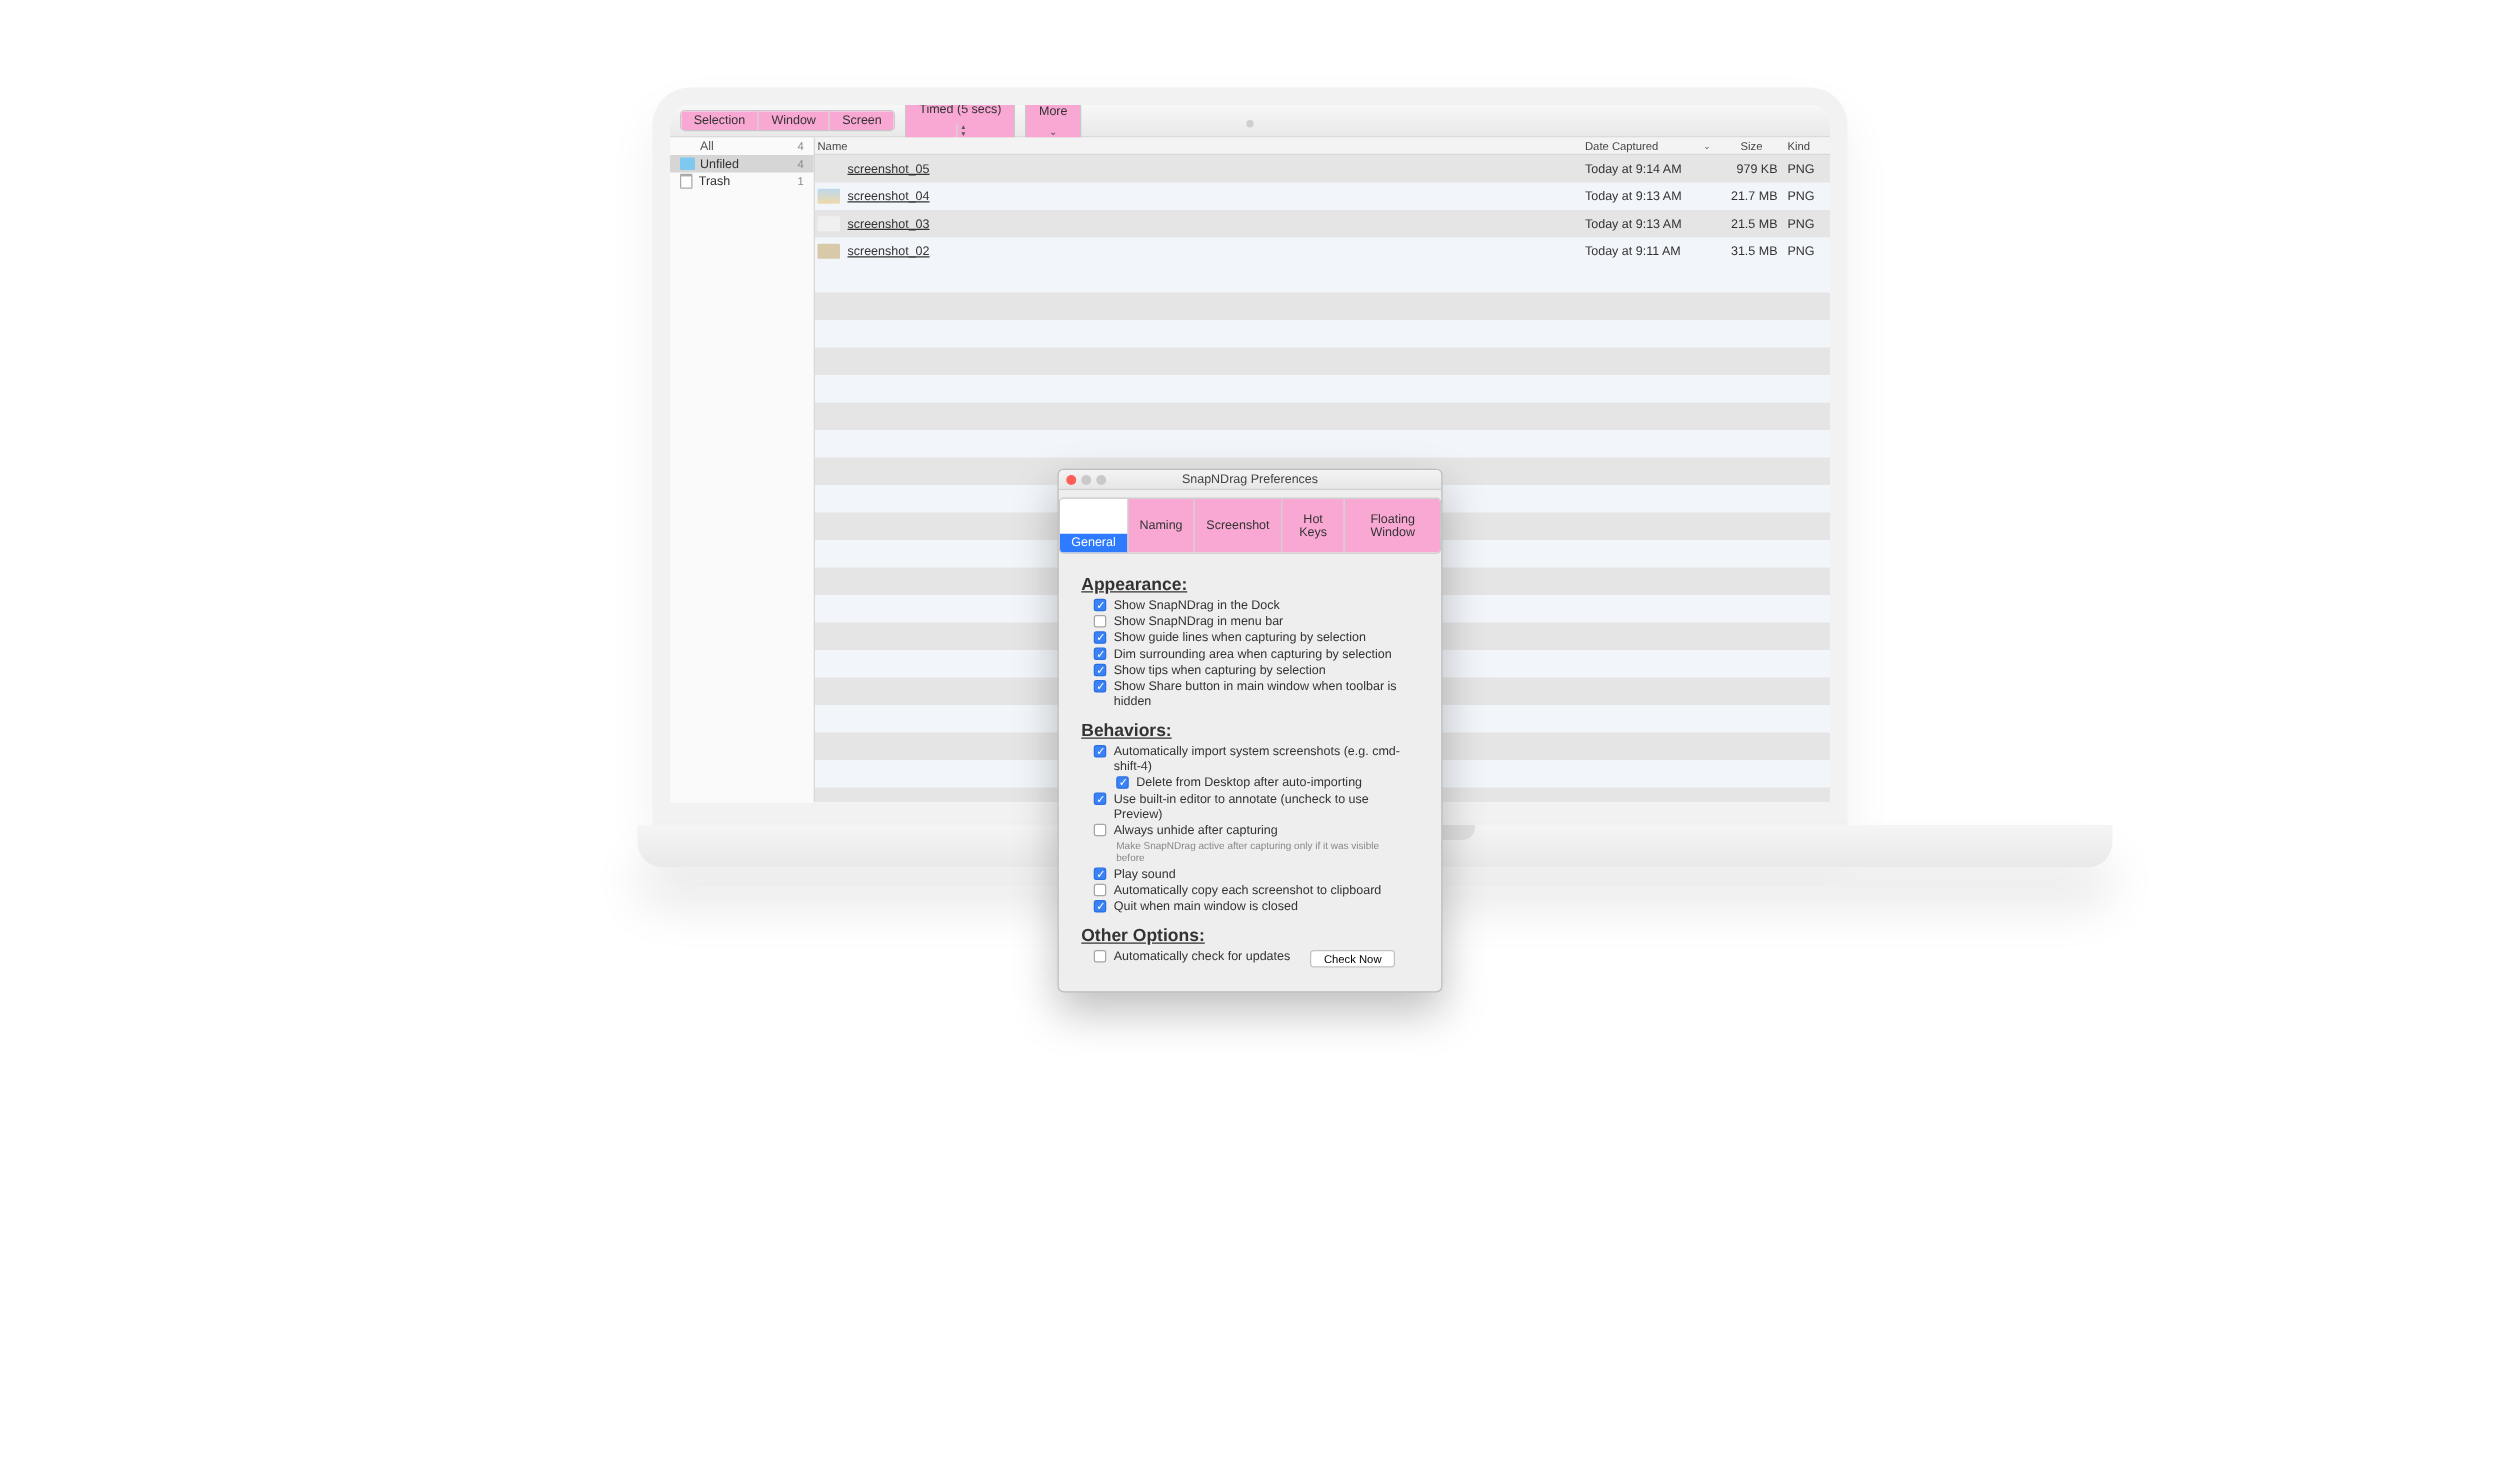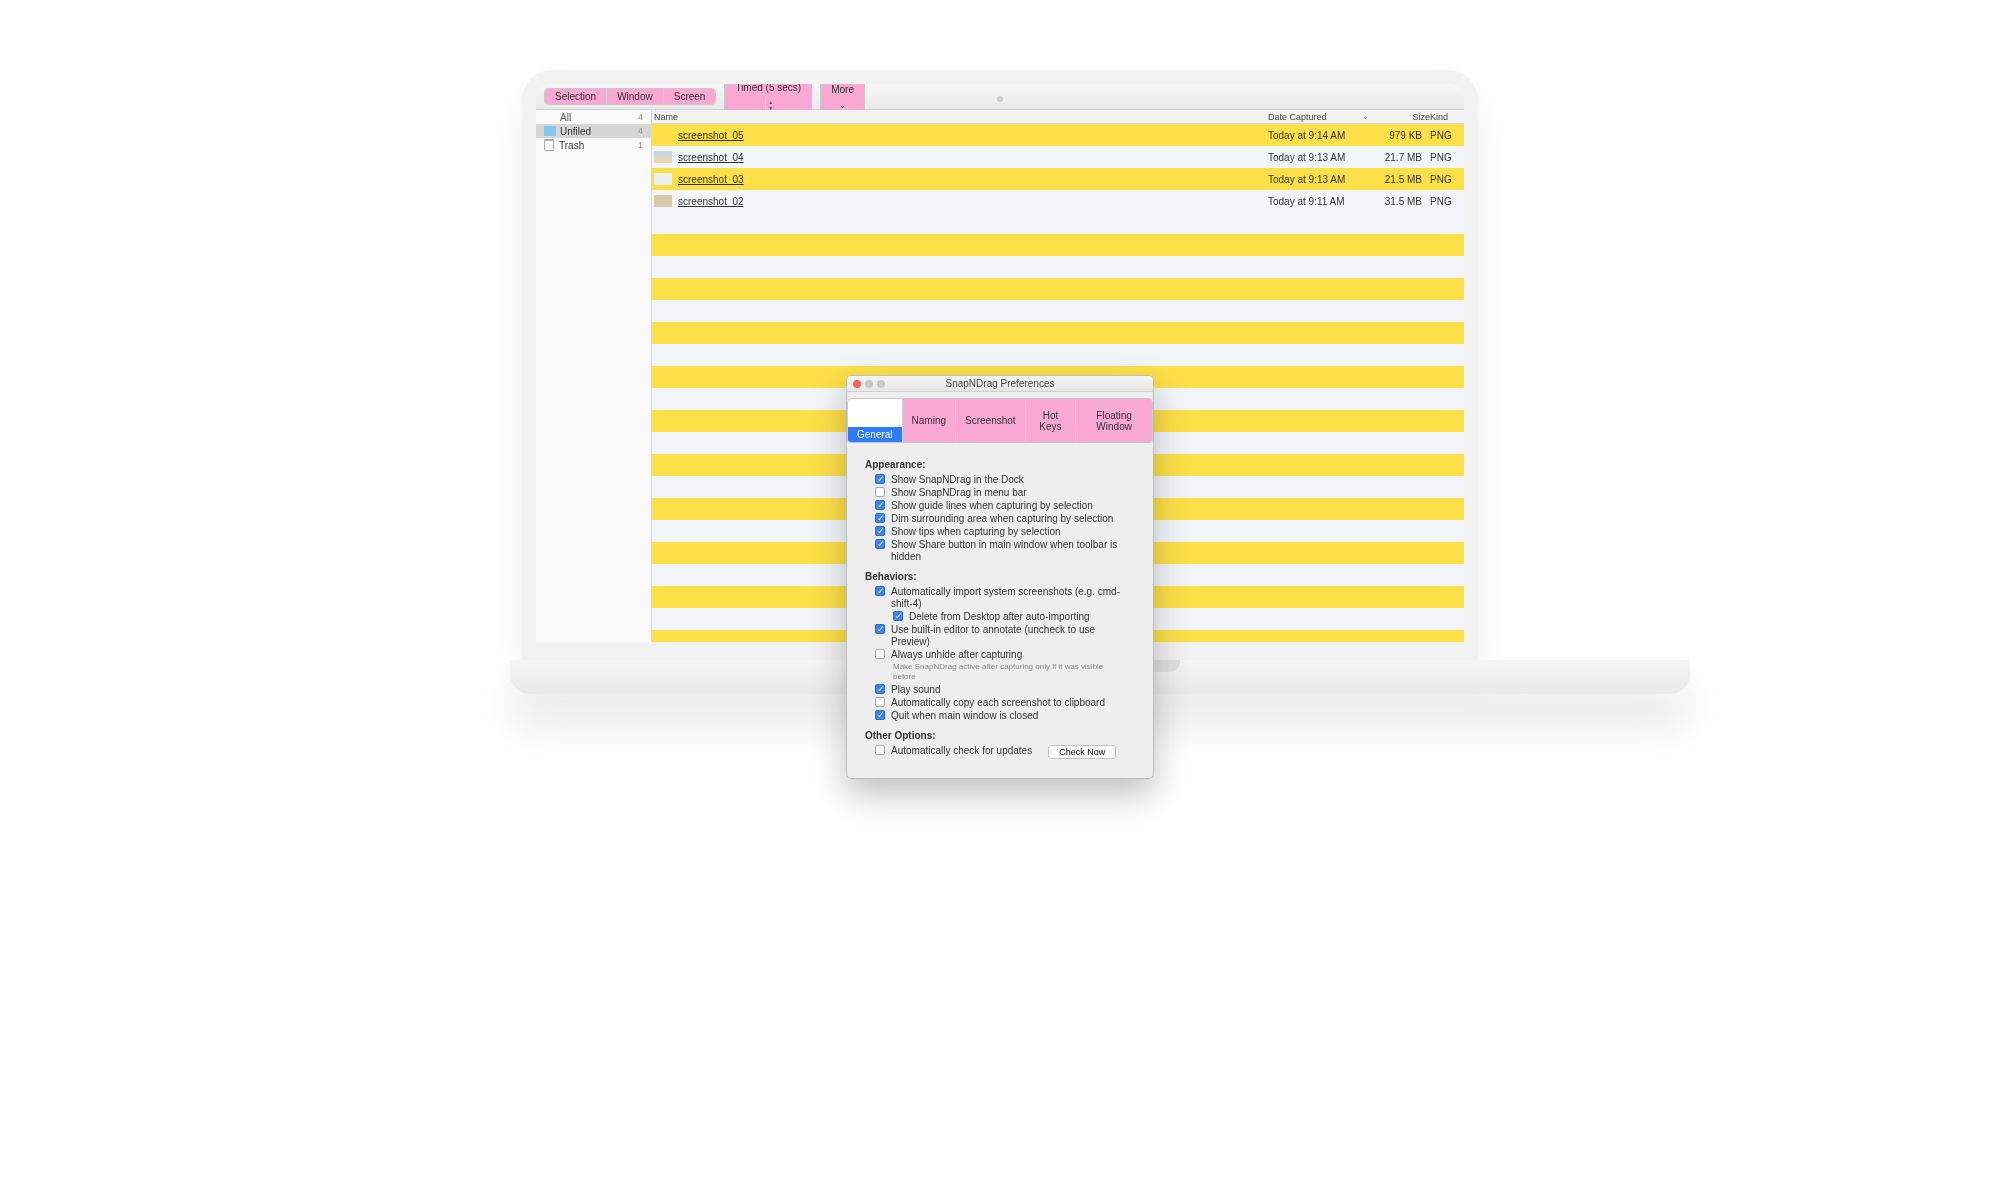--- a/index.html
+++ b/index.html
@@ -158,34 +158,34 @@
     content:"";
     position:absolute;
     top:-2px;left:-1px;right:-1px;height:2px;
     background:#aaa;border-radius:1px;
   }
 
   .file-pane {
     flex: 1;
     display: flex;
     flex-direction: column;
-    background: #fde047;
+    background: #e5e5e5;
   }
   .cols {
     height: 14px;
     background: #f3f3f3;
     border-bottom: 1px solid #d8d8d8;
     display: flex;
     align-items: center;
     font-size: 9px;
     color: #444;
   }
   .col-name   { flex: 1; padding-left: 2px; }
   .col-date   { width: 102px; display:flex; align-items:center; gap:36px;margin-left:24px; }
-  .col-size   { width: 60px; text-align: right; padding-right: 0; }
+  .col-size   { width: 60px; text-align: right; padding-right: 20px; }
   .col-kind   { width: 34px; }
   .col-sort-ind { font-size:7px; color:#666; }
 
   .rows { flex: 1; overflow: hidden; }
   .row {
     display: flex;
     align-items: center;
     height: 22px;
     font-size: 10px;
     color: #333;
@@ -256,21 +256,22 @@
     color: #fff;
     margin-top: 28px;
   }
 
   .prefs-body {
     padding: 4px 28px 18px 28px;
   }
   .section-title {
     font-weight: 600;
     margin: 8px 0 4px -10px;
-    font-size: 10px;
+    font-size: 14px;
+    text-decoration: underline;
   }
   .opt {
     display: flex;
     align-items: flex-start;
     gap: 6px;
     margin: 1px 0;
     line-height: 12px;
   }
   .opt.indent { margin-left: 18px; }
   .chk {

